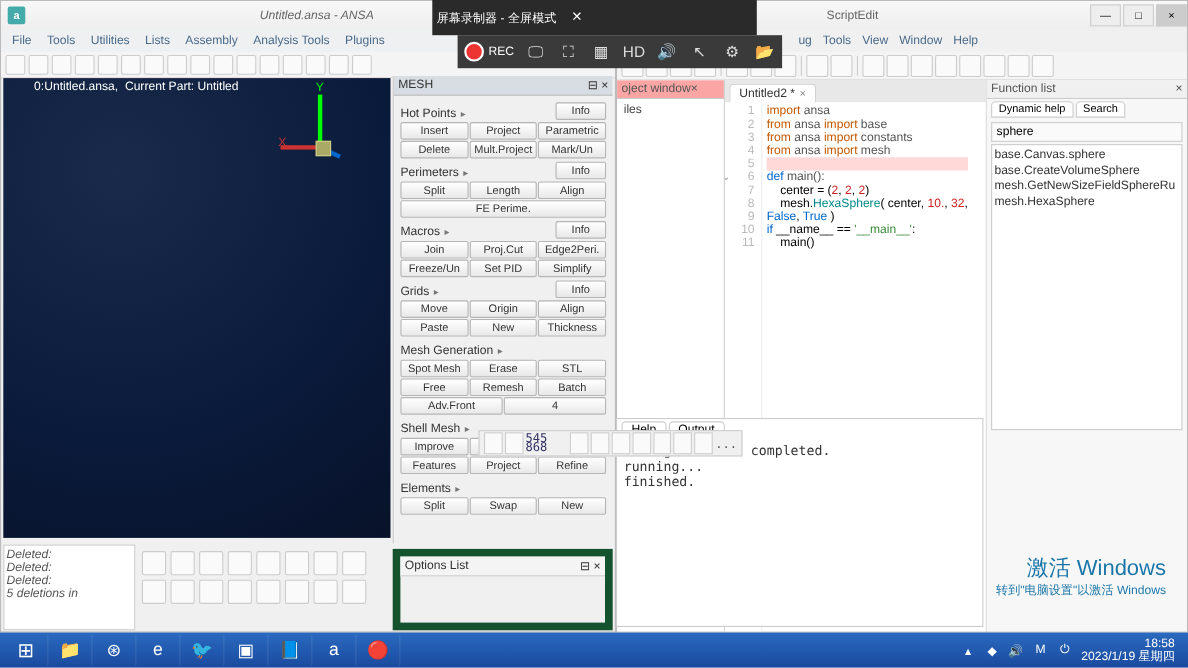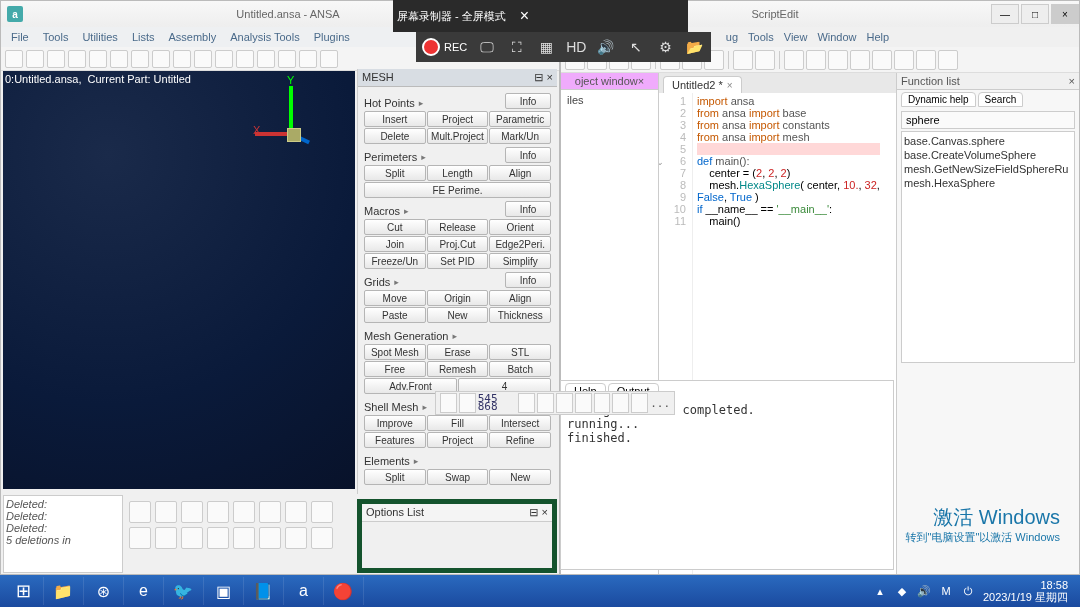--- a/index.html
+++ b/index.html
@@ -2,46 +2,46 @@
 <html><head>
 <meta charset="utf-8">
 <style>
 * { margin: 0; padding: 0; box-sizing: border-box; font-family: "Segoe UI", Tahoma, sans-serif; font-size: 11px; }
 body { width: 1080px; height: 607px; background: #e8e8e8; position: relative; overflow: hidden; }
 
 
 .ansa-window { position: absolute; left: 0; top: 0; width: 560px; height: 575px; background: #f0f0f0; border: 1px solid #bbb; }
 .ansa-title { height: 26px; background: linear-gradient(#f8f8f8,#eee); display: flex; align-items: center; padding: 0 6px; }
 .ansa-title .icon-a { width: 16px; height: 16px; background:#4aa; border-radius:2px; display:flex; align-items:center; justify-content:center; color:#fff; font-weight:bold; font-size:10px; }
-.ansa-title .title-text { flex: 1; text-align: center; color: #666; }
+.ansa-title .title-text { flex: 1; text-align: center; color: #666; font-style: italic; }
 .ansa-menu { height: 20px; background: #eef0f2; display: flex; gap: 2px; padding: 0 4px; align-items:center; color:#4a6a8a; }
 .ansa-menu span { padding: 2px 6px; cursor: pointer; }
 .ansa-toolbar { height: 24px; background: #f4f4f4; display: flex; align-items: center; gap: 3px; padding: 0 4px; border-bottom: 1px solid #ddd; }
 .tb-ico { width: 18px; height: 18px; border:1px solid #ccc; background:#fafafa; border-radius:2px; }
 .viewport { position: absolute; left: 2px; top: 70px; width: 352px; height: 418px; background: radial-gradient(circle at 30% 20%, #1a2a4a, #0a1a3a 60%, #08122a); color: #fff; font-family: monospace; font-size: 11px; padding: 2px; }
-.viewport .caption { color:#fff; white-space:pre; }
+.viewport .caption { color:#fff; white-space:pre;margin-left:26px; }
 .axis { position:absolute; right:30px; top:15px; width:70px; height:70px; }
 .axis .y { position:absolute; left:34px; top:0; width:4px; height:50px; background:#0f0; }
 .axis .x { position:absolute; left:0; top:46px; width:38px; height:4px; background:#c33; }
 .axis .z { position:absolute; left:36px; top:46px; width:20px; height:4px; background:#06c; transform:rotate(25deg); transform-origin:left; }
 .axis .ly { position:absolute; left:32px; top:-12px; color:#0f0; }
 .axis .lx { position:absolute; left:-2px; top:38px; color:#c33; }
 .axis .cube { position:absolute; left:32px; top:42px; width:14px; height:14px; background:#aa6; border:1px solid #cc8; }
 
 
 .mesh-panel { position:absolute; left:356px; top:68px; width:200px; height:425px; background:#f0f0f0; border-left:1px solid #ccc; overflow:hidden; }
 .mesh-head { background:#d8dde3; padding:2px 4px; display:flex; justify-content:space-between; font-size:11px; color:#333; border-bottom:1px solid #bbb; }
 .mesh-body { padding: 4px 6px; }
 .sect-h { font-weight: normal; color:#333; margin: 6px 0 2px; font-size:11px; display:flex; align-items:center; gap:4px;}
 .sect-h::after { content:"▸"; font-size:9px; color:#777; }
 .btn-row { display:flex; gap:1px; margin-bottom:1px; }
 .mbtn { flex:1; background: linear-gradient(#fff,#e8e8e8); border:1px solid #b5b5b5; border-radius:2px; height:16px; font-size:10px; color:#333; display:flex; align-items:center; justify-content:center; cursor:pointer; }
 .info-btn { width:46px; flex:none; margin-left:auto; }
 
-.options-list { position:absolute; left:356px; top:498px; width:200px; height:74px; background:#f0f0f0; border:5px solid #14532d; }
+.options-list { position:absolute; left:356px; top:498px; width:200px; height:74px; background:#f0f0f0; border:7px solid #14532d; }
 .options-list .hd { padding:2px 4px; color:#333; background:#f4f4f4; border-bottom:1px solid #ccc; font-size:11px; display:flex; justify-content:space-between;}
 
 .ansa-bottom { position:absolute; left:2px; top:494px; width:350px; height:78px; display:flex; gap:4px; }
 .log-box { width:120px; border:1px solid #ccc; background:#fff; font-family:monospace; font-size:10px; color:#555; padding:2px; overflow:hidden;font-style:italic;}
 .bot-tools { flex:1; display:flex; flex-wrap:wrap; align-content:flex-start; gap:4px; padding:6px 2px;}
 .bot-tools .bi { width:22px; height:22px; border:1px solid #ccc; background:#fafafa; border-radius:2px; }
 
 
 .recorder { position:absolute; left:393px; top:0; width:295px; height:32px; background:#2a2a2a; color:#fff; display:flex; align-items:center; z-index:10; }
 .recorder .rtitle { padding:0 8px 0 4px; font-size:11px; }
@@ -59,21 +59,21 @@
 .se-title .wb { width:28px; height:20px; border:1px solid #ccc; background:#eee; margin-left:2px; display:flex; align-items:center; justify-content:center; font-size:10px;}
 .se-title .wb.close { background:#ccc; }
 .se-menu { height:20px; display:flex; gap:2px; padding:0 4px; align-items:center; color:#4a6a8a;}
 .se-menu span { padding:2px 4px; }
 .se-toolbar { height:26px; display:flex; align-items:center; gap:2px; padding:0 4px; border-bottom:1px solid #ddd; background:#f4f4f4;}
 .se-toolbar .ti { width:20px; height:20px; border:1px solid #ccc; background:#fafafa; border-radius:2px; }
 .se-toolbar .sep { width:1px; height:18px; background:#ccc; margin:0 2px; }
 
 .se-body { position:absolute; left:0; top:72px; right:0; bottom:0; display:flex; }
 .tree-pane { width:98px; border-right:1px solid #ccc; background:#fff; }
-.tree-pane .hd { padding:2px 4px; background:#f0abfc; border-bottom:1px solid #ccc; font-size:11px; color:#555; display:flex; justify-content:center;}
+.tree-pane .hd { padding:2px 4px; background:#fca5a5; border-bottom:1px solid #ccc; font-size:11px; color:#555; display:flex; justify-content:flex-start;}
 .tree-pane .node { padding:4px 6px; color:#444; font-size:11px; }
 
 .editor-pane { flex:1; display:flex; flex-direction:column; border-right:1px solid #ccc;}
 .tab-bar { height:20px; display:flex; align-items:flex-end; background:#e8e8e8; padding-left:4px; gap:2px;}
 .tab { background:#fff; border:1px solid #ccc; border-bottom:none; border-radius:4px 4px 0 0; padding:2px 8px; font-size:11px; color:#333; display:flex; align-items:center; gap:4px;}
 .tab .x { font-size:10px; color:#888; }
 .code { flex:1; background:#fff; display:flex; font-family:Consolas,monospace; font-size:12px; overflow:hidden;}
 .gutter { width:34px; background:#fff; color:#bbb; text-align:right; padding:2px 6px 0 0; border-right:1px solid #eee;}
 .gutter .fold { color:#999; font-size:9px; position:relative; left:-16px;}
 .code-lines { padding:2px 0 0 4px; white-space:pre; }
@@ -84,21 +84,21 @@
 .kw-t { color:#008888; }
 .str { color:#3a8a3a; }
 .hl-line { background:#ffd8d8; display:inline-block; width:100%; }
 
 .fn-pane { width:182px; background:#f7f7f7; }
 .fn-hd { padding:2px 4px; background:#f0f0f0; border-bottom:1px solid #ccc; font-size:11px; color:#555; display:flex; justify-content:space-between;}
 .fn-tabs { display:flex; gap:2px; padding:2px 4px;}
 .fn-tabs .ft { border:1px solid #ccc; border-radius:4px 4px 0 0; padding:1px 6px; font-size:10px; background:#fff; }
 .fn-search { margin:2px 4px; }
 .fn-search input { width:100%; border:1px solid #ccc; padding:2px 4px; font-size:11px; background:#fafafa; }
-.fn-list { background:#fff; margin:2px 4px; border:1px solid #ccc; height:232px; padding:2px 2px; font-family:monospace; font-size:11px; color:#333; line-height:14px; overflow:hidden;}
+.fn-list { background:#fff; margin:2px 4px; border:1px solid #ccc; height:260px; padding:2px 2px; font-family:monospace; font-size:11px; color:#333; line-height:14px; overflow:hidden;}
 
 .mid-toolbar { position:absolute; left:435px; top:391px; width:240px; height:24px; background:#f0f0f0; border:1px solid #ccc; display:flex; align-items:center; gap:2px; padding:0 4px; z-index:5;}
 .mid-toolbar .mi { width:20px; height:20px; border:1px solid #ccc; background:#fafafa;}
 .mid-toolbar .coord { font-size:11px; font-family:monospace; color:#336; line-height:8px;}
 .mid-toolbar .dots { margin-left:auto; color:#555; font-family:monospace;}
 
 .output-area { position:absolute; left:560px; top:380px; width:334px; height:190px; background:#fff; border:1px solid #ccc; }
 .output-tabs { display:flex; gap:2px; padding:2px 4px 0;}
 .output-tabs .ot { border:1px solid #ccc; border-radius:4px 4px 0 0; padding:1px 8px; font-size:11px; background:#fff;}
 .output-body { padding:4px 6px; font-family:monospace; font-size:12px; color:#333; white-space:pre; }
@@ -195,25 +195,20 @@
             <div class="mbtn">Align</div>
           </div>
           <div class="btn-row">
             <div class="mbtn">FE Perime.</div>
           </div>
         </div>
         <div>
           <div style="display: flex; align-items: center;">
             <div class="sect-h">Macros</div>
             <div class="mbtn info-btn">Info</div>
-          </div>
-          <div class="btn-row">
-            <div class="mbtn">Cut</div>
-            <div class="mbtn">Release</div>
-            <div class="mbtn">Orient</div>
           </div>
           <div class="btn-row">
             <div class="mbtn">Join</div>
             <div class="mbtn">Proj.Cut</div>
             <div class="mbtn">Edge2Peri.</div>
           </div>
           <div class="btn-row">
             <div class="mbtn">Freeze/Un</div>
             <div class="mbtn">Set PID</div>
             <div class="mbtn">Simplify</div>

